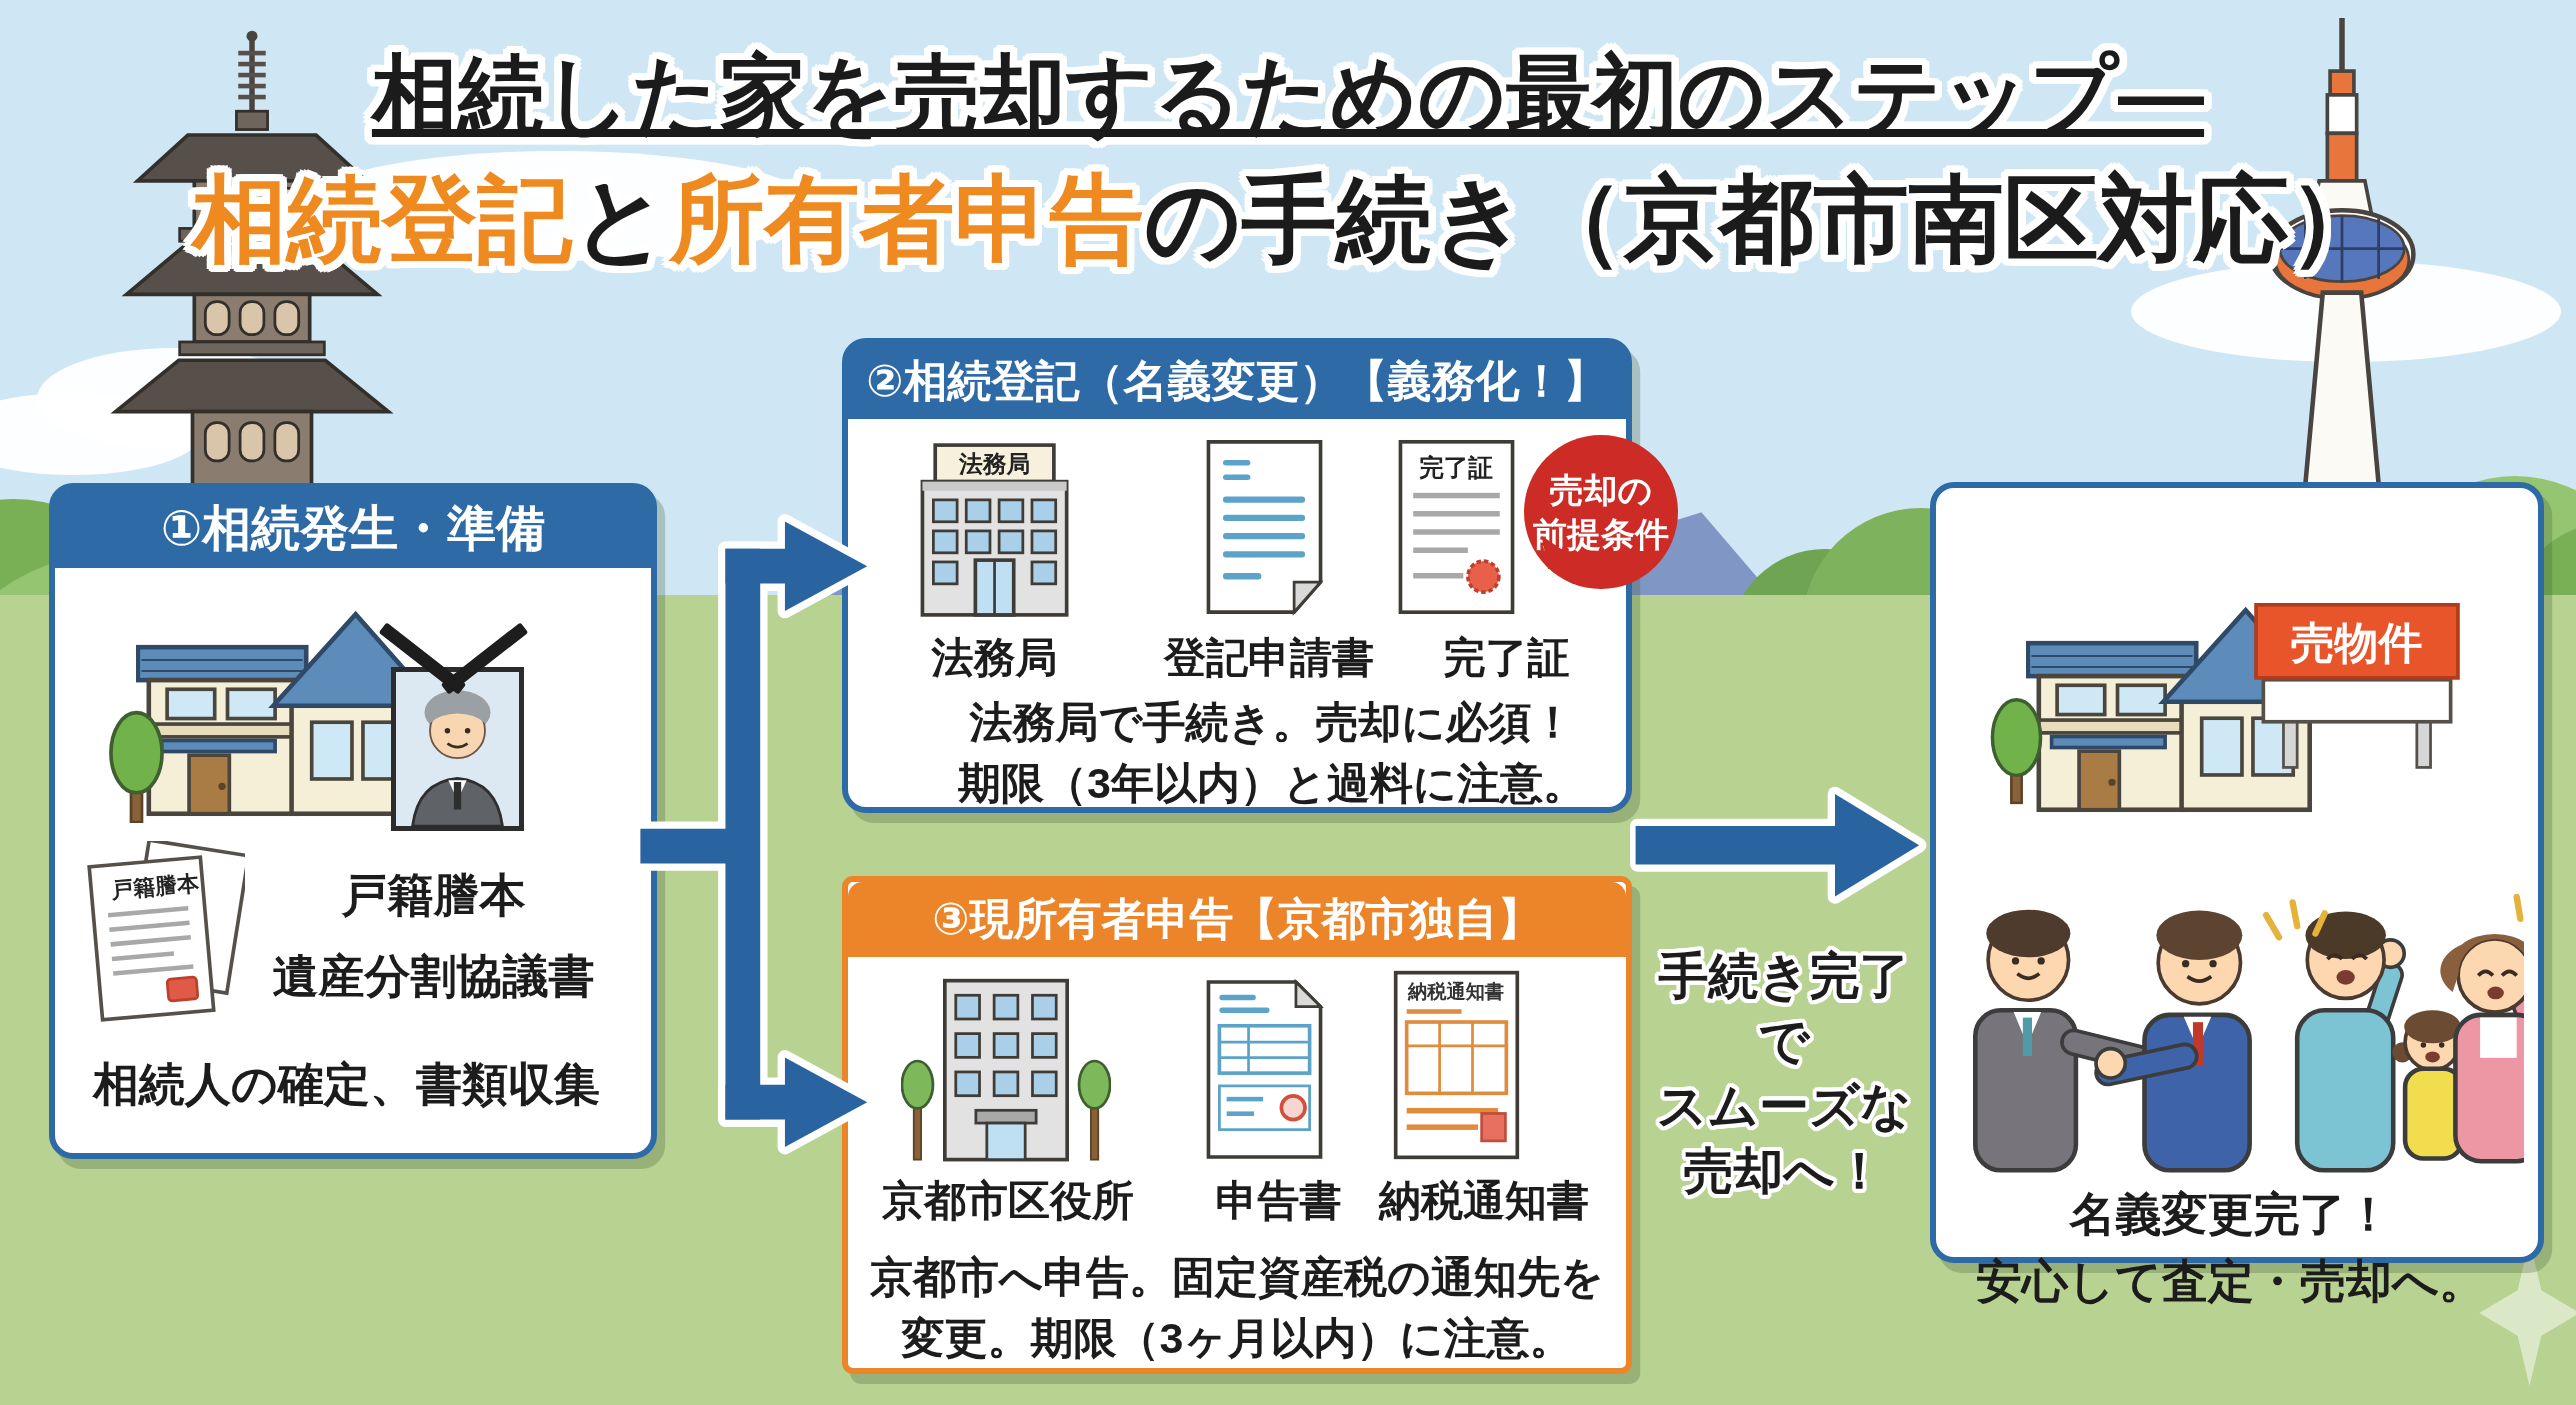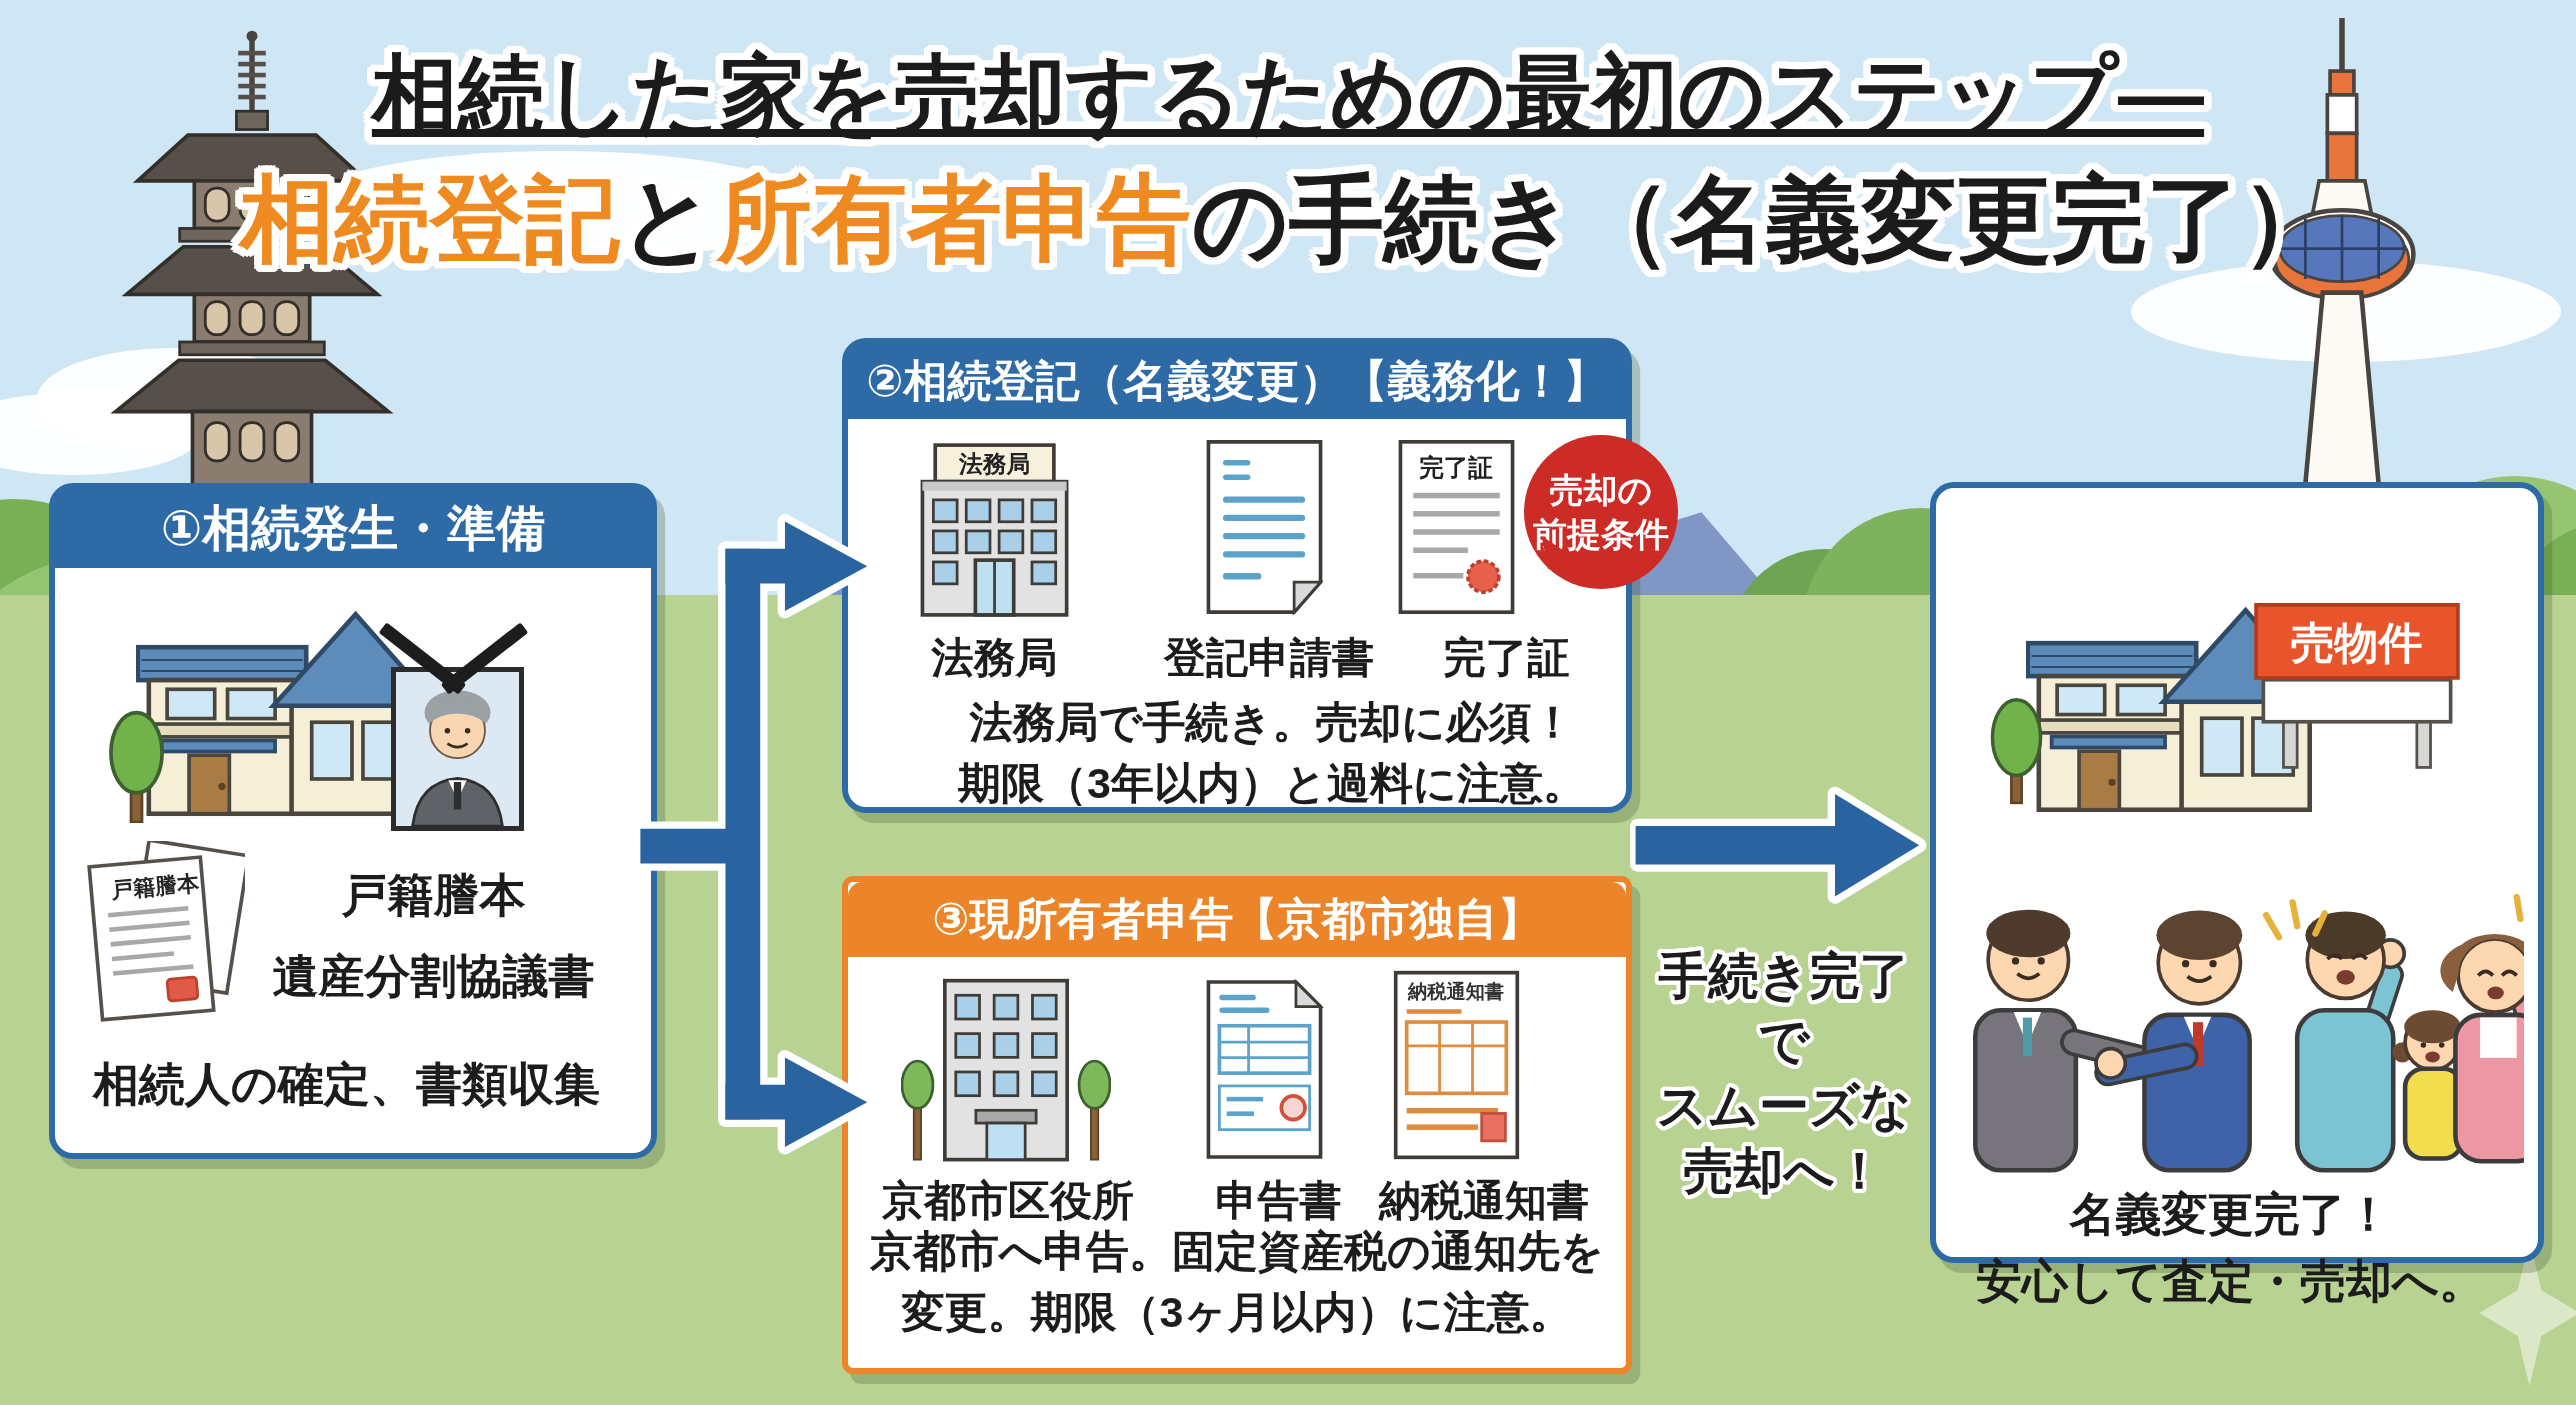--- a/index.html
+++ b/index.html
@@ -103,21 +103,21 @@
   <div class="ground" style="top:595px;"></div>
 
   <svg class="abs" style="left:2479px;top:1240px;opacity:.5;" width="101" height="146" viewBox="0 0 110 160">
     <path d="M55 0 L68 55 L110 80 L68 105 L55 160 L42 105 L0 80 L42 55 Z" fill="#ffffff"></path>
   </svg>
 
   <div class="title ow-xl" style="top:37px;font-size:86px;text-decoration:underline;">
     <span>相続した家を売却するための最初のステップ―</span>
   </div>
   <div class="title ow-xl" style="top:157px;font-size:95px;">
-    <span class="ttl-orange">相続登記</span><span>と</span><span class="ttl-orange">所有者申告</span><span>の手続き（名義変更完了）</span>
+    <span class="ttl-orange">相続登記</span><span>と</span><span class="ttl-orange">所有者申告</span><span>の手続き（京都市南区対応）</span>
   </div>
 
   <div class="box" style="left:49px;top:483px;width:596px;height:664px;">
     <div class="boxhdr" style="height:79px;font-size:49px;">
       <span>①相続発生・準備</span>
     </div>
 
     <svg class="abs" style="left:81px;top:105px;" width="302" height="229" viewBox="0 0 330 250">
       <rect x="2" y="58" width="184" height="36" fill="#5d8cba" stroke="#2e4a66" stroke-width="5"></rect>
       <line x1="6" y1="72" x2="182" y2="72" stroke="#2e4a66" stroke-width="2"></line>
@@ -279,21 +279,21 @@
       <line x1="54" y1="58" x2="54" y2="136" stroke="#df8c3e" stroke-width="3"></line>
       <line x1="90" y1="58" x2="90" y2="136" stroke="#df8c3e" stroke-width="3"></line>
       <line x1="18" y1="84" x2="127" y2="84" stroke="#df8c3e" stroke-width="3"></line>
       <rect x="18" y="152" width="100" height="6" fill="#df8c3e"></rect>
         <rect x="18" y="170" width="78" height="6" fill="#df8c3e"></rect>
       <rect x="100" y="158" width="26" height="30" fill="#e87060" stroke="#c14e3c" stroke-width="3"></rect>
     </svg>
     <div class="cap" style="left:9.1px;top:291px;width:302px;font-size:42px;">京都市区役所</div>
     <div class="cap" style="left:348px;top:291px;width:165px;font-size:42px;">申告書</div>
     <div class="cap" style="left:526px;top:291px;width:220px;font-size:42px;">納税通知書</div>
-    <div class="note" style="left:0;top:339px;width:778px;font-size:43px;line-height:1.42;">
+    <div class="note" style="left:0;top:365px;width:778px;font-size:43px;line-height:1.42;">
       <div>京都市へ申告。固定資産税の通知先を</div>
       <div>変更。期限（3ヶ月以内）に注意。</div>
     </div>
   </div>
 
   <div class="box" style="left:1930px;top:482px;width:602px;height:769px;">
     <svg class="abs" style="left:90px;top:102px;" width="302" height="229" viewBox="0 0 330 250">
       <rect x="2" y="58" width="184" height="36" fill="#5d8cba" stroke="#2e4a66" stroke-width="5"></rect>
       <line x1="6" y1="72" x2="182" y2="72" stroke="#2e4a66" stroke-width="2"></line>
       <line x1="6" y1="84" x2="182" y2="84" stroke="#2e4a66" stroke-width="2"></line>

